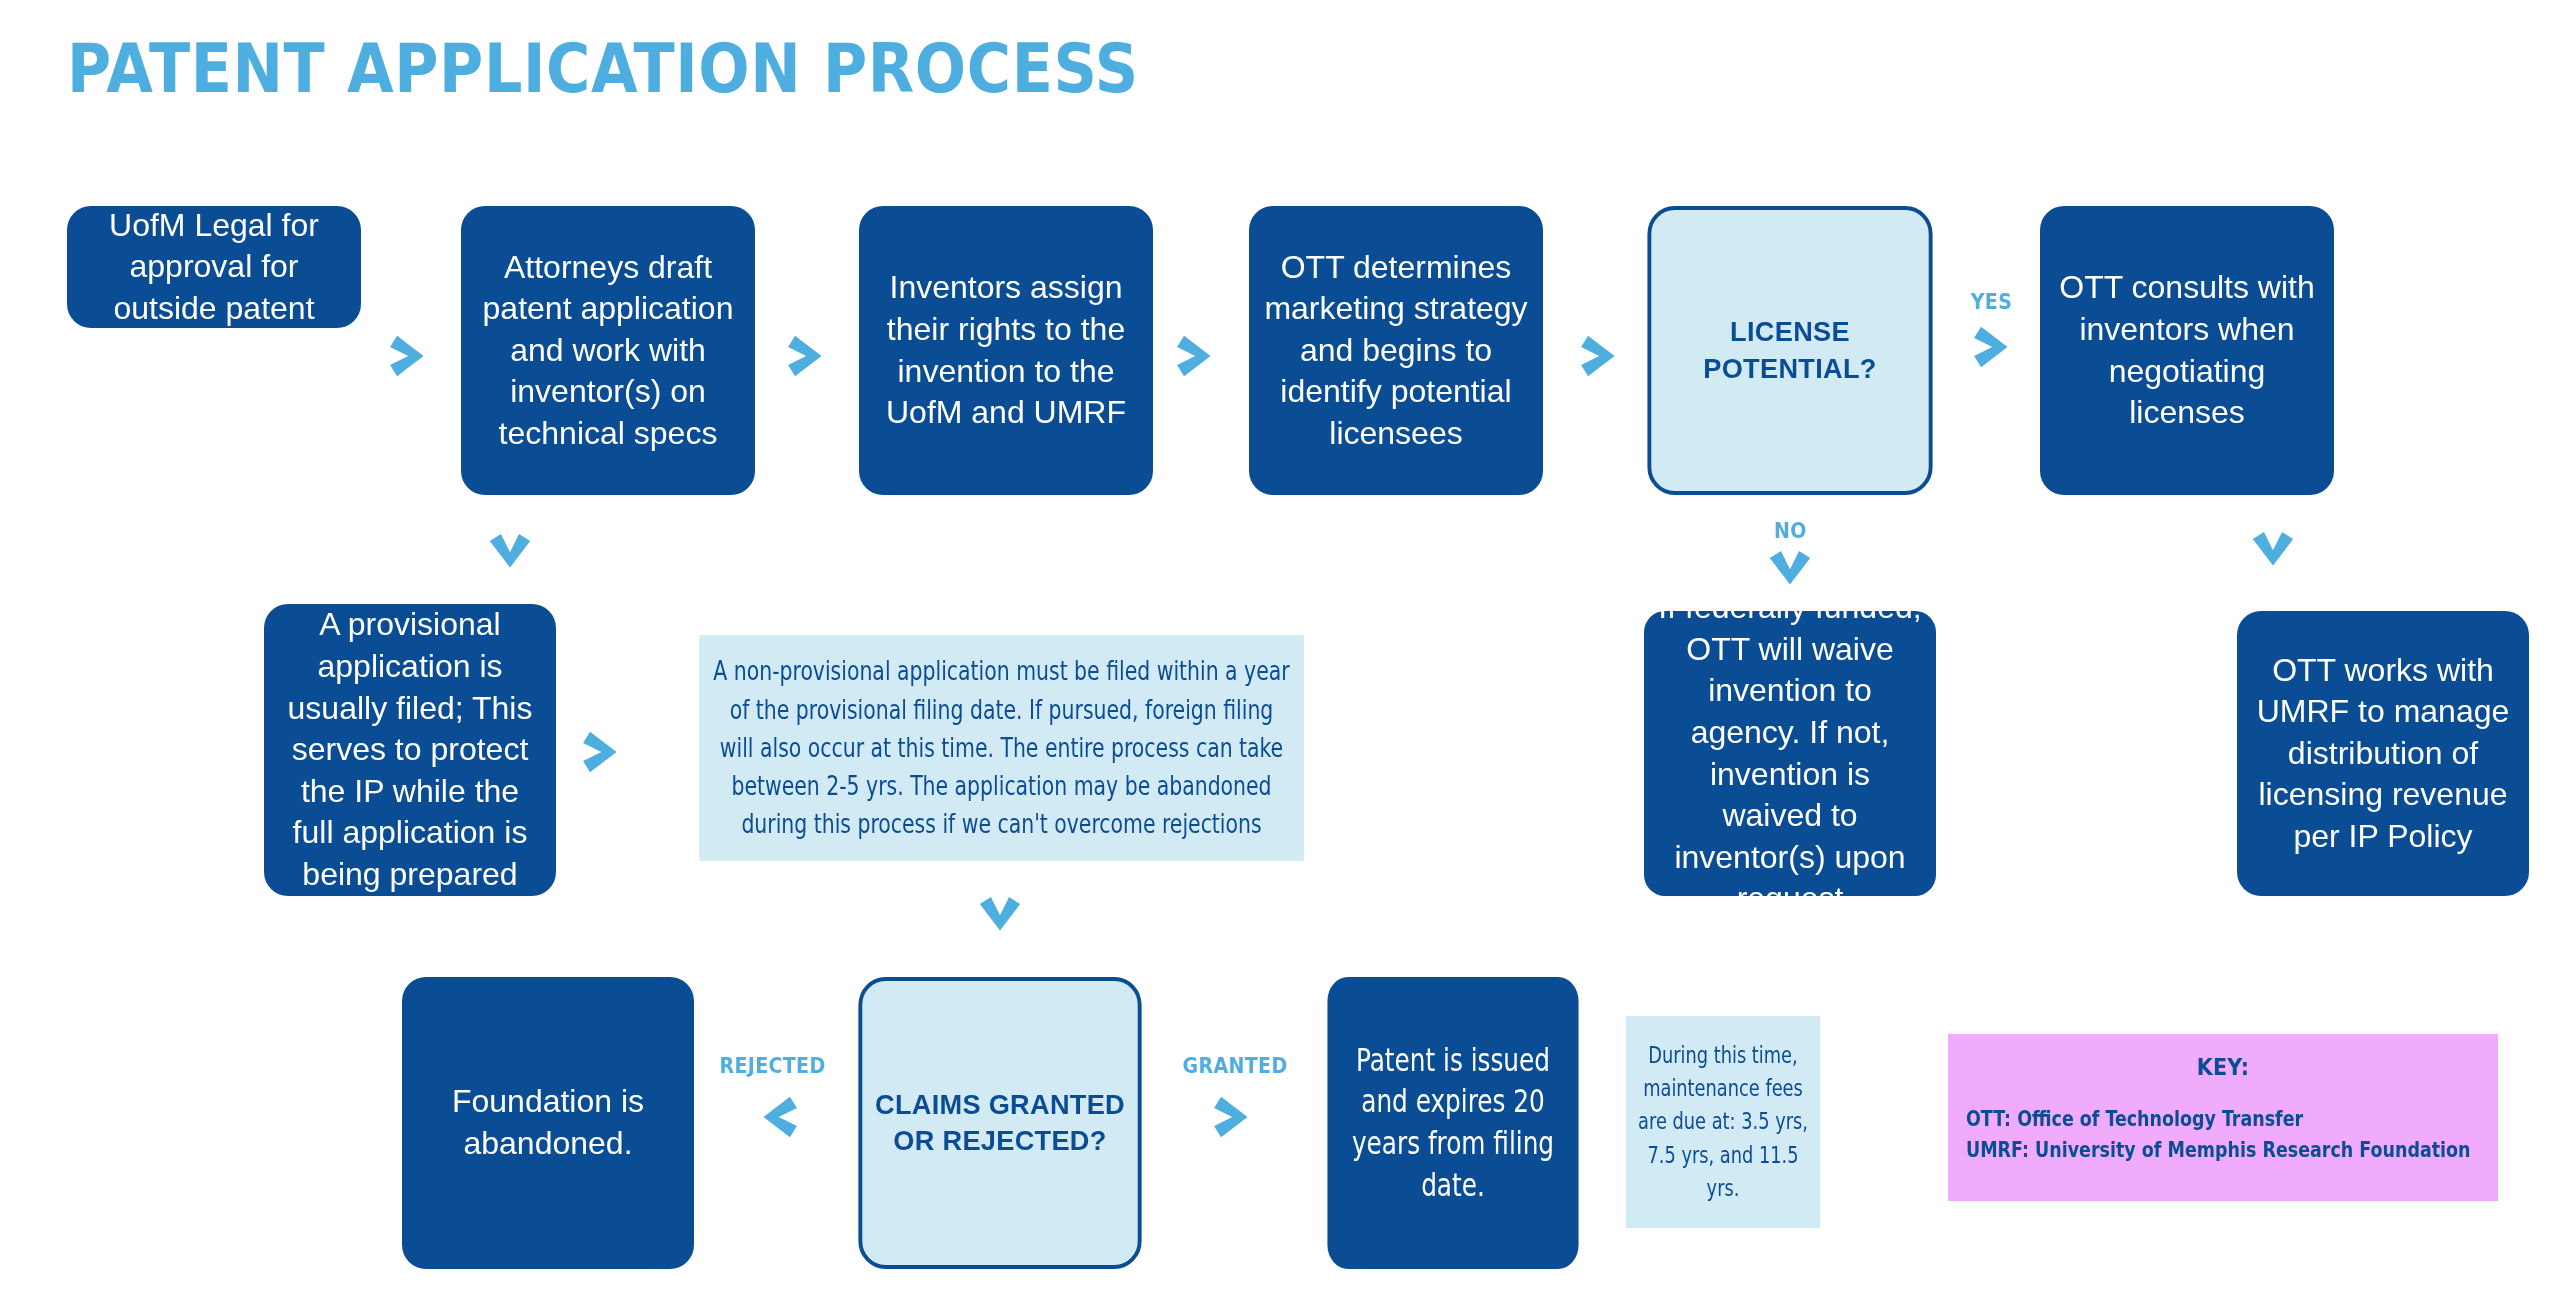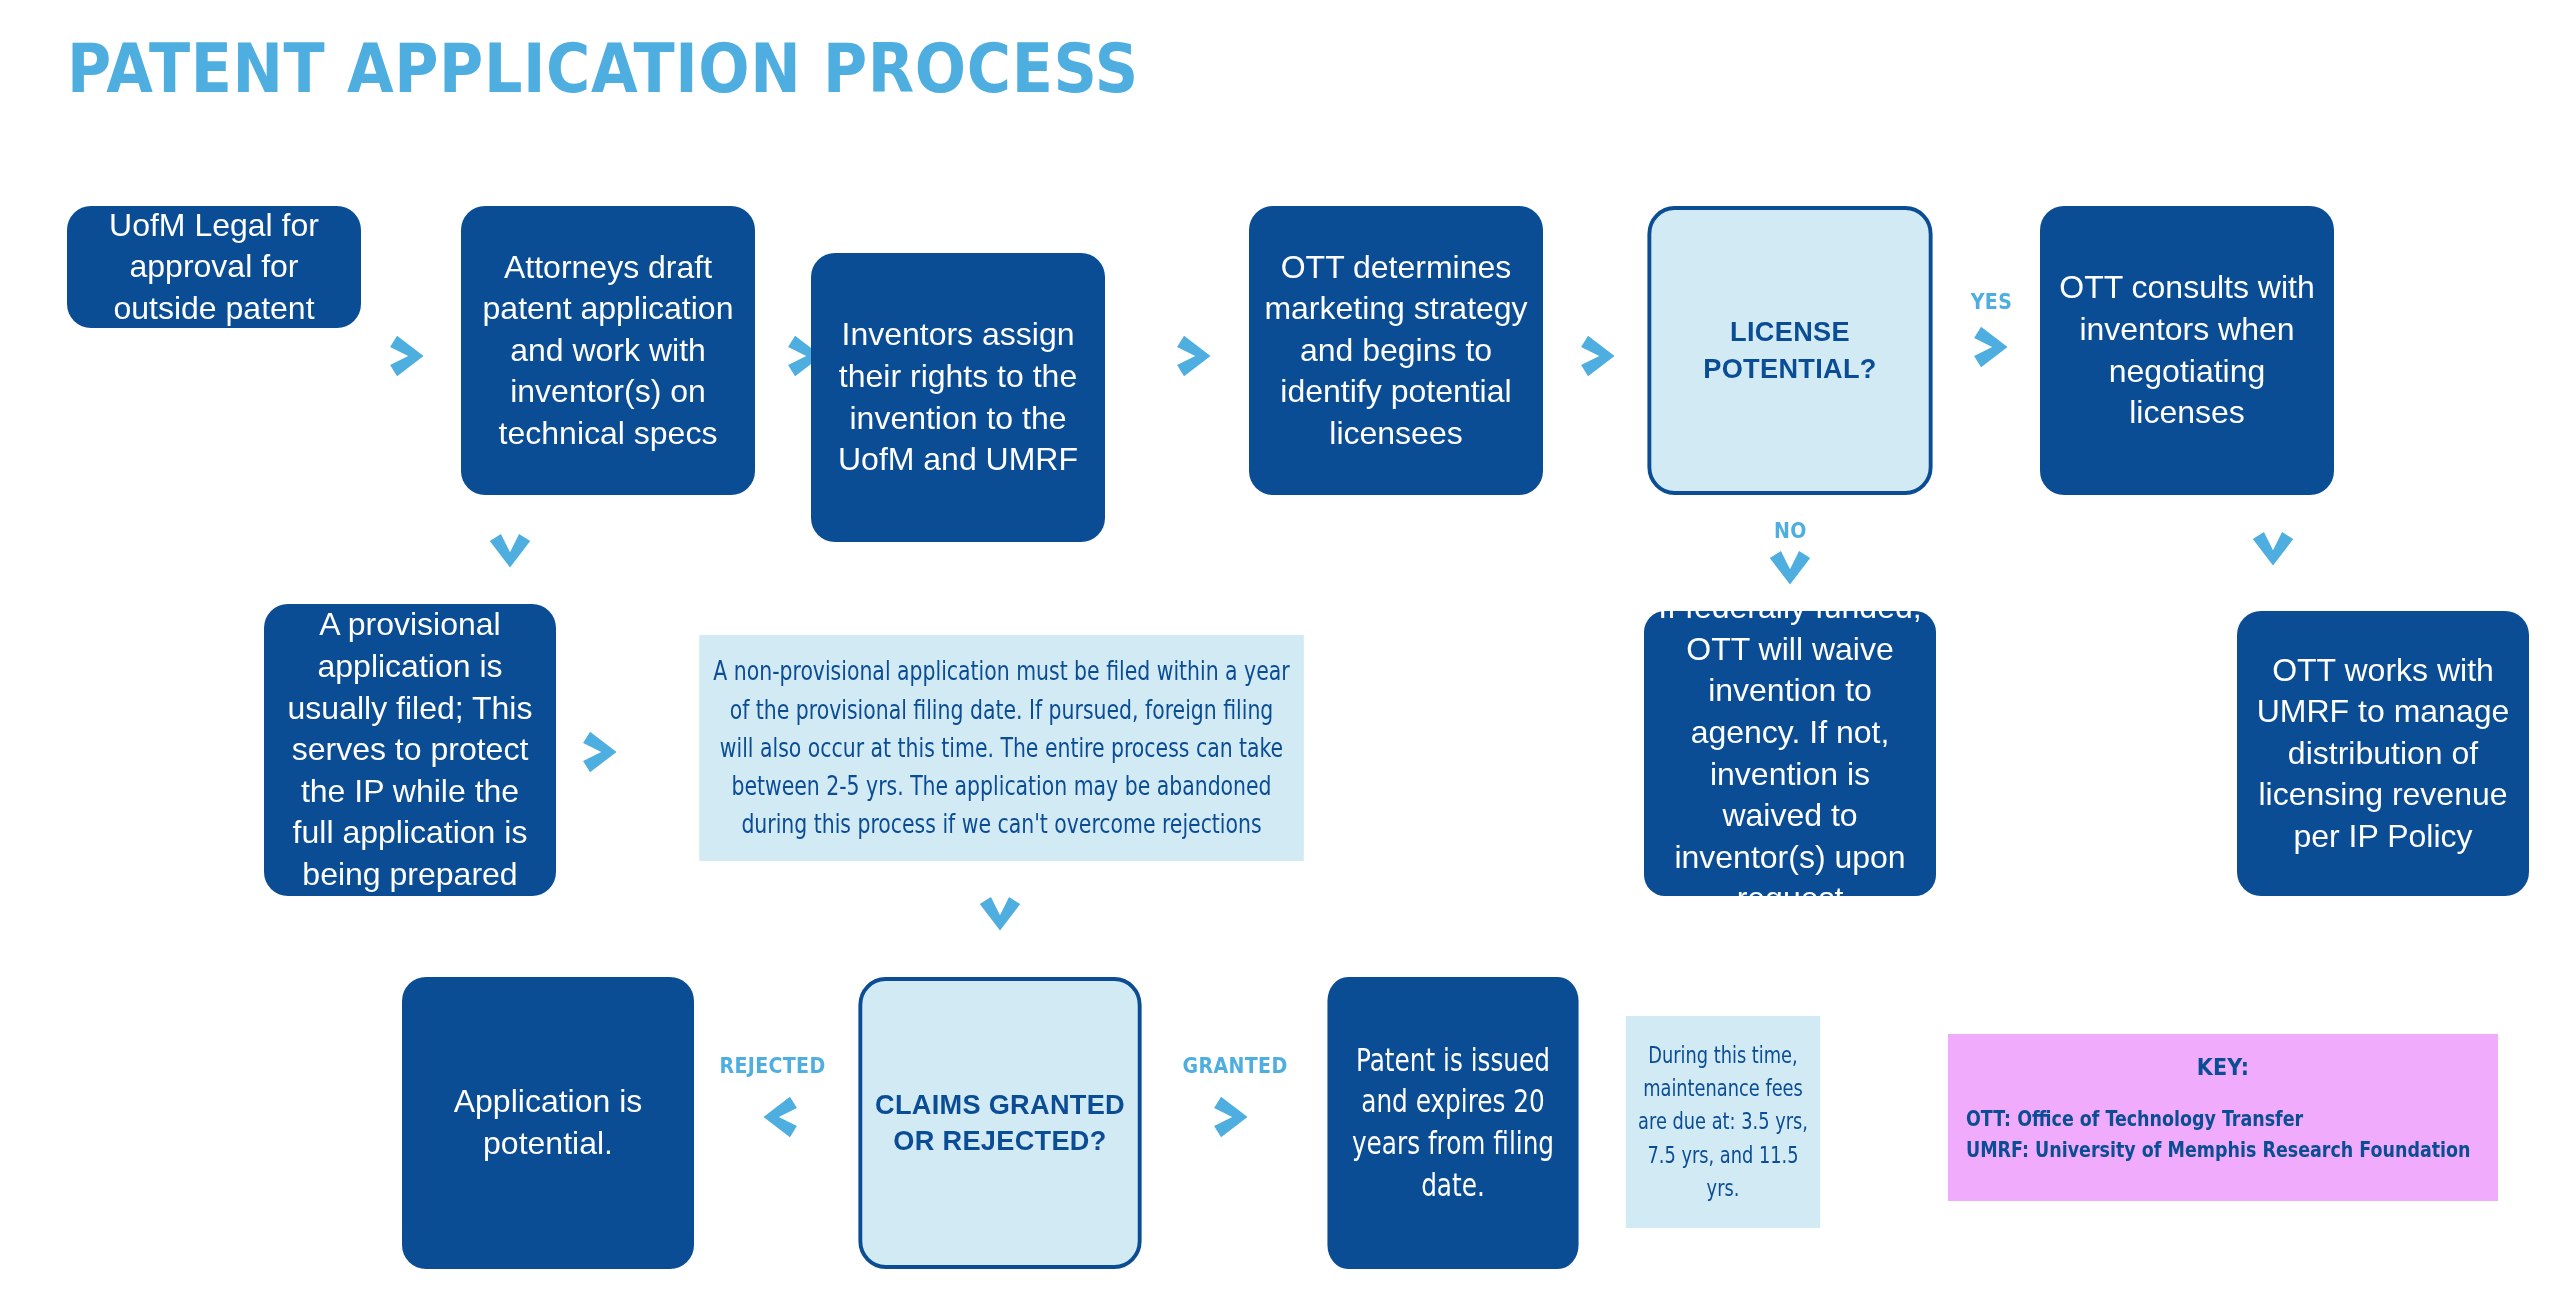--- a/index.html
+++ b/index.html
@@ -137,21 +137,21 @@
 </span>
 
 <div class="node node-dark" style="left:461px; top:206px; width:294px; height:289px;">Attorneys draft patent application and work with inventor(s) on technical specs</div>
 
 <span class="chev" style="left:788px; top:333px;">
   <svg width="42" height="46" viewBox="0 0 60 66">
     <polygon points="10,4 48,33 10,62 0,46 26,33 0,20" fill="#4eaee0"></polygon>
   </svg>
 </span>
 
-<div class="node node-dark" style="left:811px; top:206px; width:294px; height:289px;margin-top:47px;">Inventors assign their rights to the invention to the UofM and UMRF</div>
+<div class="node node-dark" style="left:859px; top:206px; width:294px; height:289px;">Inventors assign their rights to the invention to the UofM and UMRF</div>
 
 <span class="chev" style="left:1177px; top:333px;">
   <svg width="42" height="46" viewBox="0 0 60 66">
     <polygon points="10,4 48,33 10,62 0,46 26,33 0,20" fill="#4eaee0"></polygon>
   </svg>
 </span>
 
 <div class="node node-dark" style="left:1249px; top:206px; width:294px; height:289px;">OTT determines marketing strategy and begins to identify potential licensees</div>
 
 <span class="chev" style="left:1581px; top:333px;">
@@ -205,21 +205,21 @@
 <div class="node node-dark" style="left:1644px; top:611px; width:292px; height:285px;border-radius:21px;">If federally funded, OTT will waive invention to agency. If not, invention is waived to inventor(s) upon request</div>
 
 <div class="node node-dark" style="left:2237px; top:611px; width:292px; height:285px;">OTT works with UMRF to manage distribution of licensing revenue per IP Policy</div>
 
 <span class="chev" style="left:977px; top:897px;">
   <svg width="46" height="42" viewBox="0 0 66 60">
     <polygon points="4,10 33,48 62,10 46,0 33,26 20,0" fill="#4eaee0"></polygon>
   </svg>
 </span>
 
-<div class="node node-dark" style="left:402px; top:977px; width:292px; height:292px;">Application is potential.</div>
+<div class="node node-dark" style="left:402px; top:977px; width:292px; height:292px;">Foundation is abandoned.</div>
 
 <div class="branch-label" style="left:703px; top:1053px; width:139px;">REJECTED</div>
 
 <span class="chev" style="left:755px; top:1094px;">
   <svg width="42" height="46" viewBox="0 0 60 66">
     <polygon points="50,4 12,33 50,62 60,46 34,33 60,20" fill="#4eaee0"></polygon>
   </svg>
 </span>
 
 <div class="node node-decision" style="left:854px; top:977px; width:292px; height:292px;">CLAIMS GRANTED OR REJECTED?</div>

